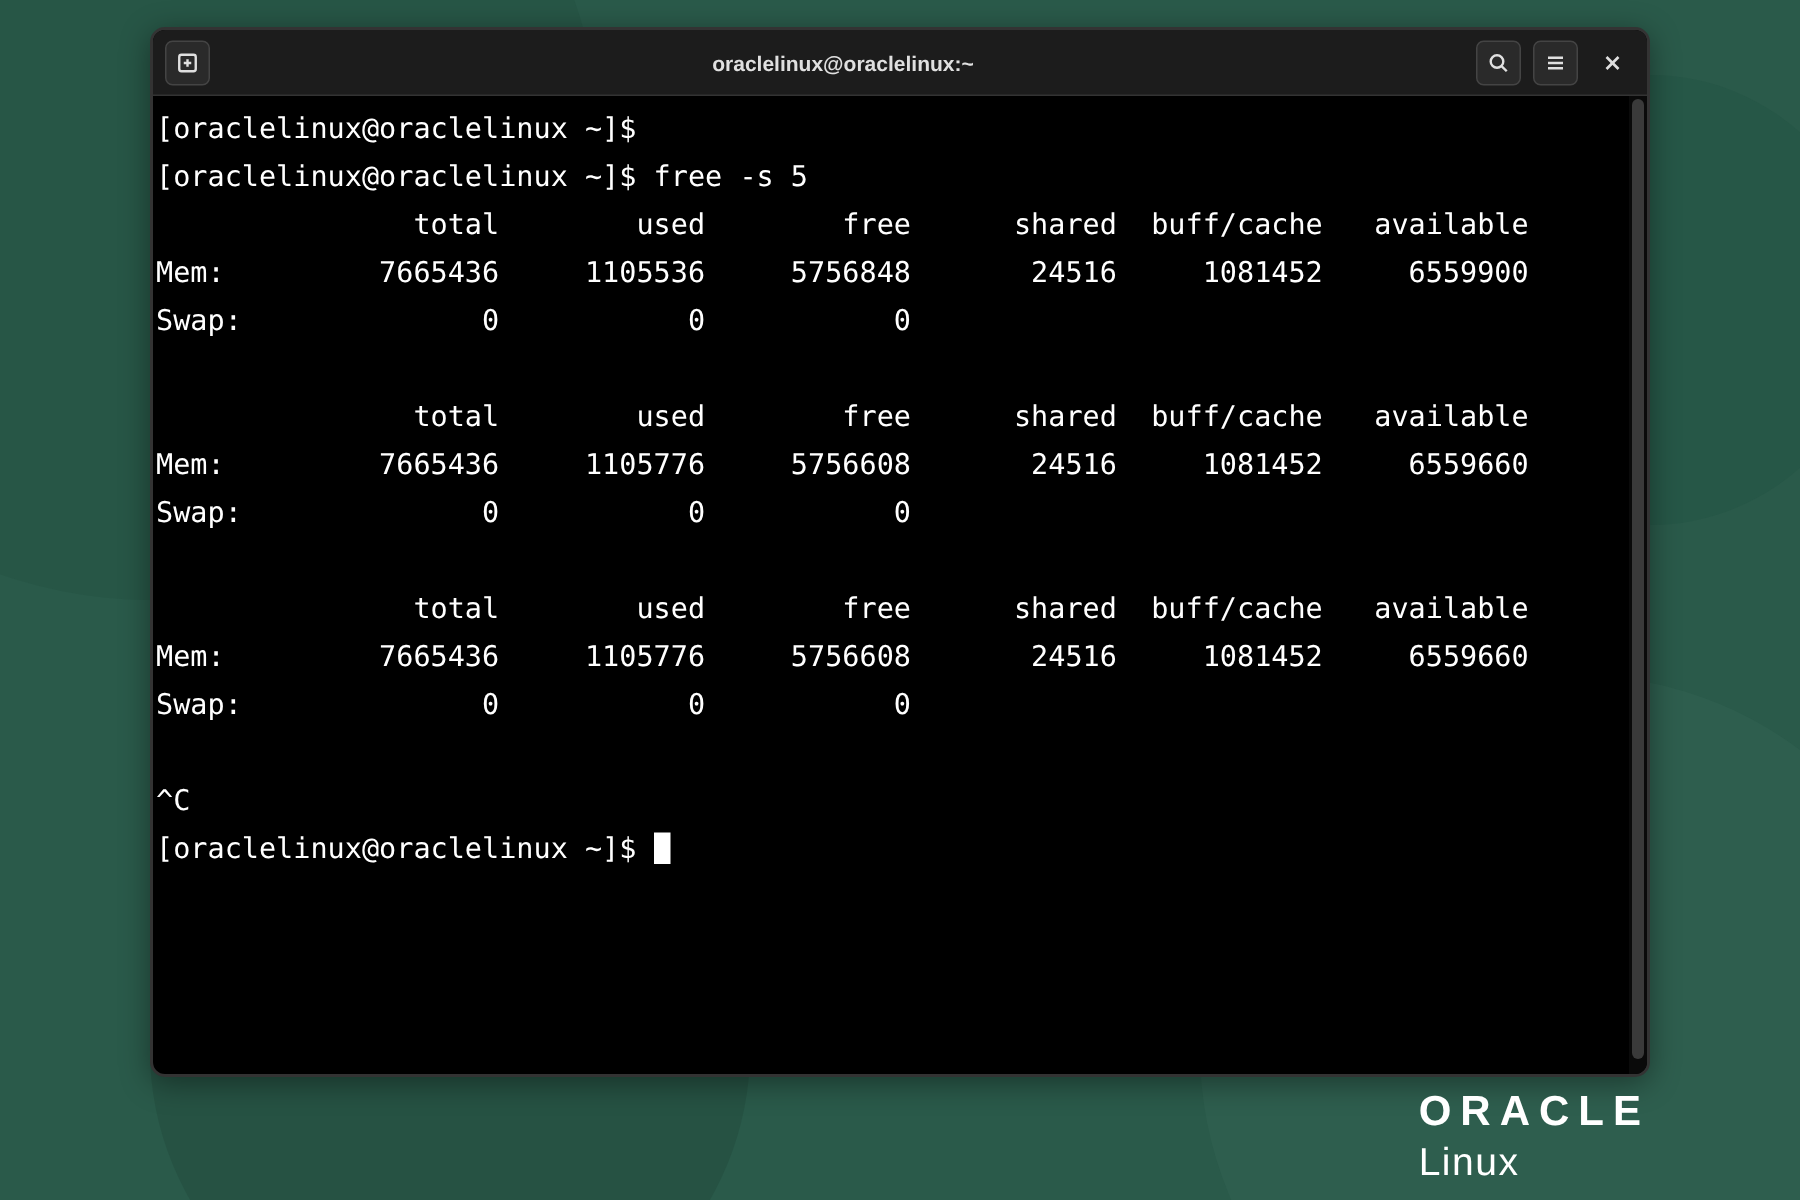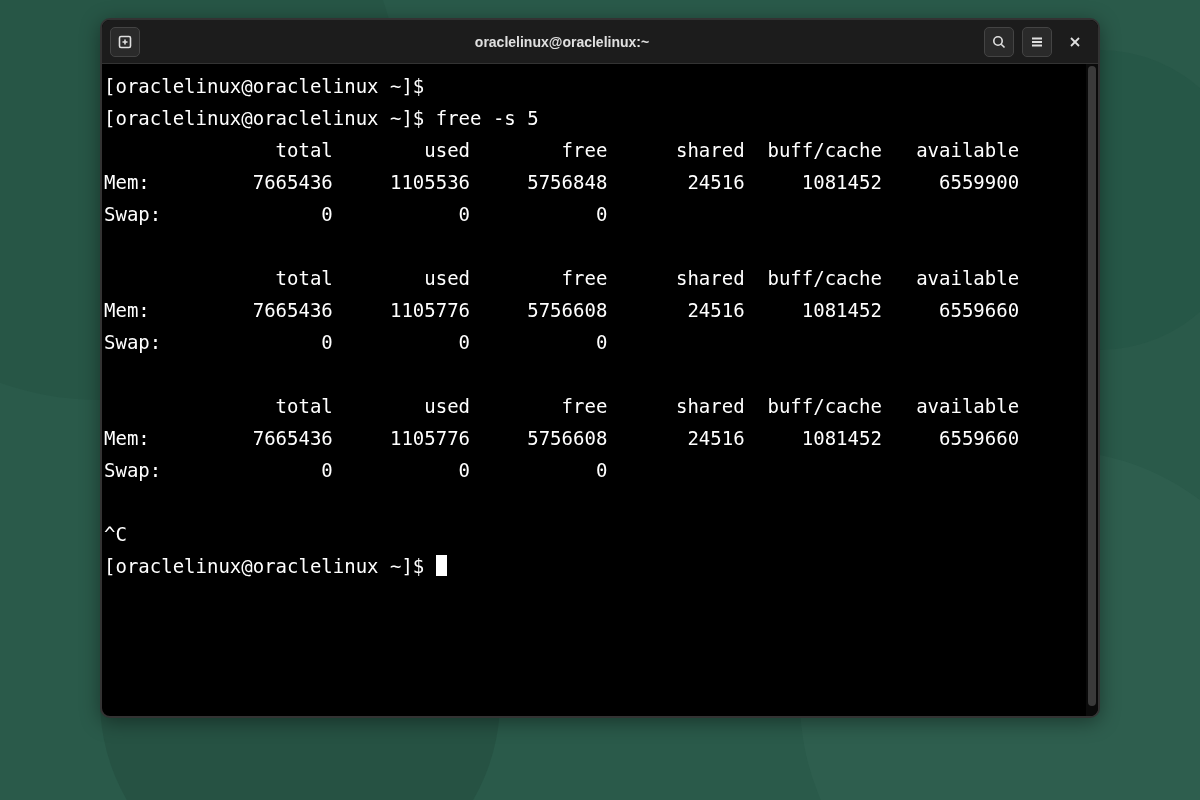--- a/index.html
+++ b/index.html
@@ -188,13 +188,17 @@
 <span></span>
 <span>^C</span>
 <span>[oraclelinux@oraclelinux ~]$ </span><span class="cursor"></span></div>
     <div class="scrollbar-track">
       <div class="scrollbar-thumb"></div>
     </div>
   </div>
 </div>
 
 <div class="brand">
+  <div class="oracle">
+    <span>ORACLE</span>
+  </div>
+  <div class="linux">Linux</div>
 </div>
 
 </body></html>

